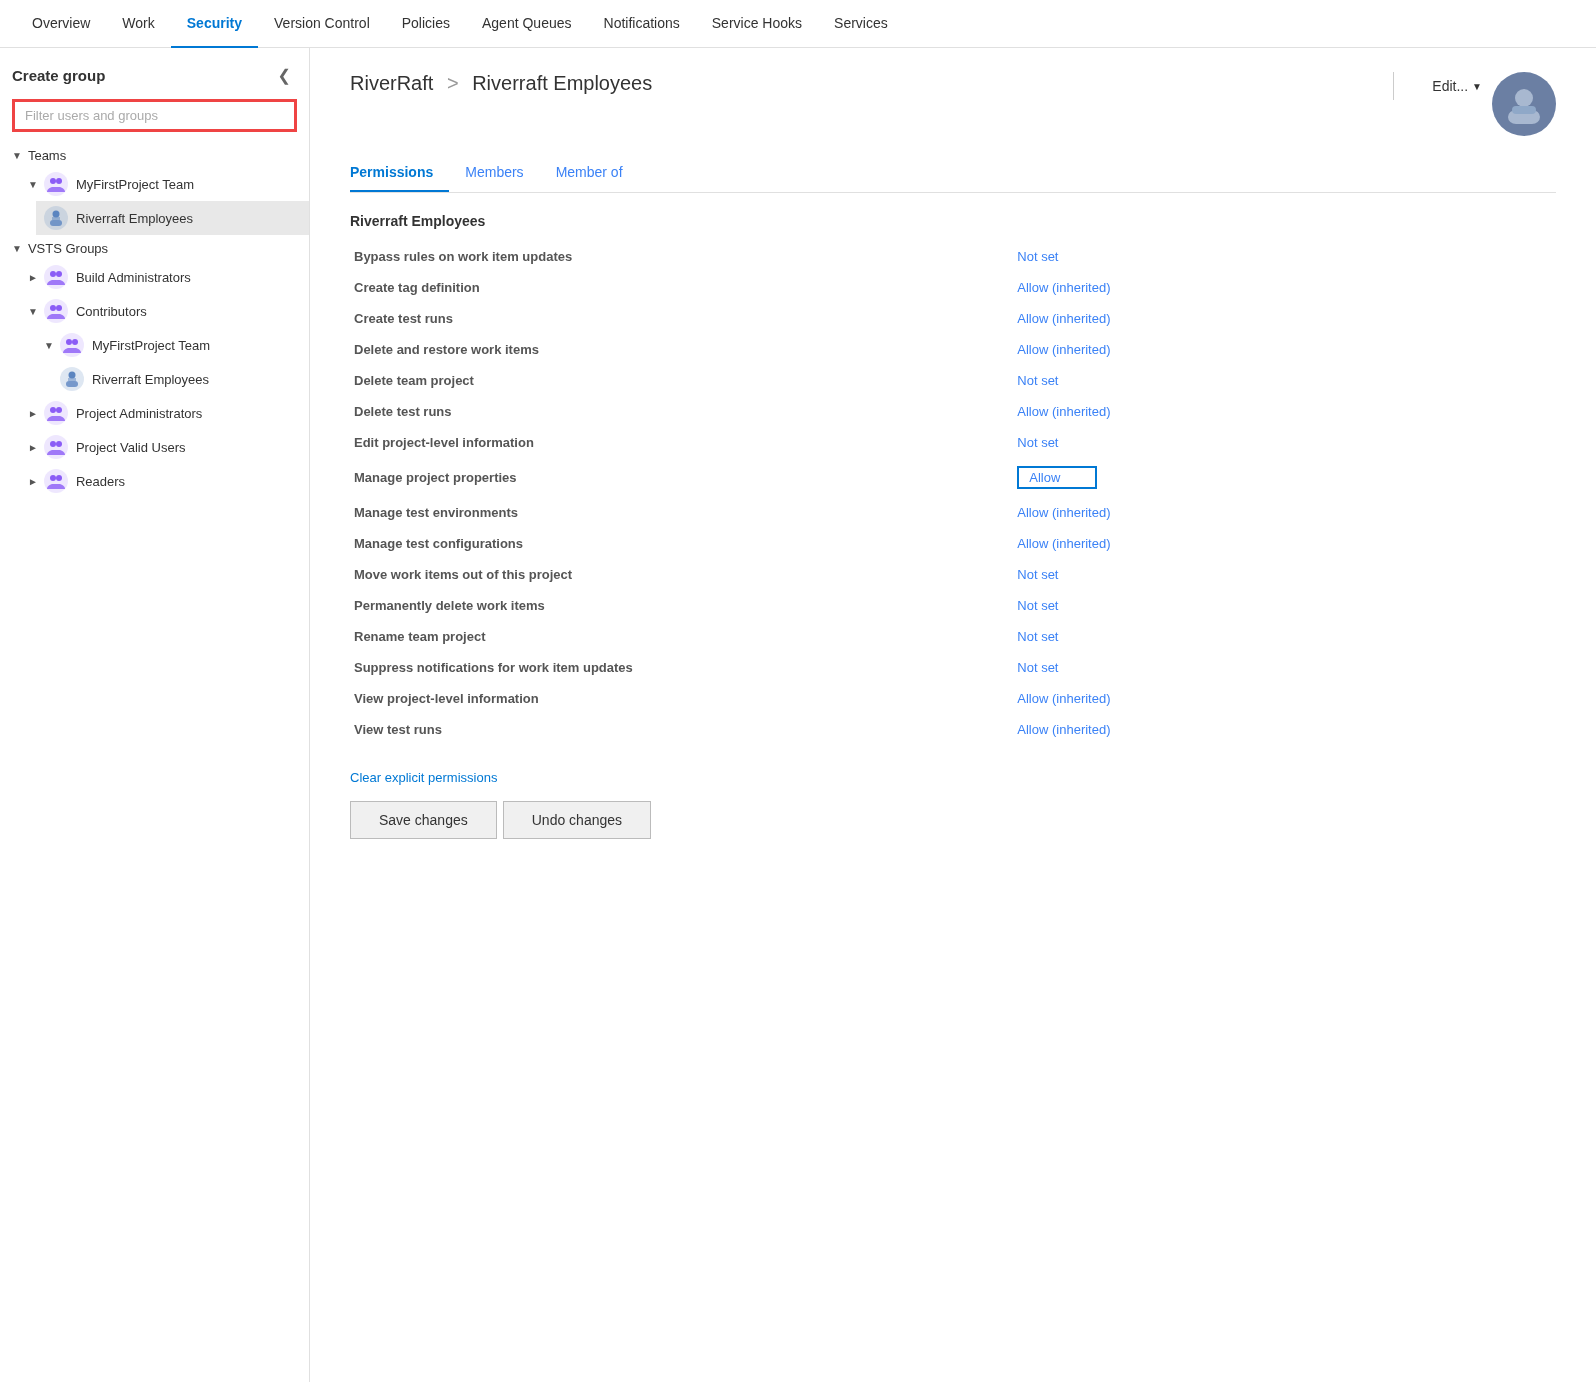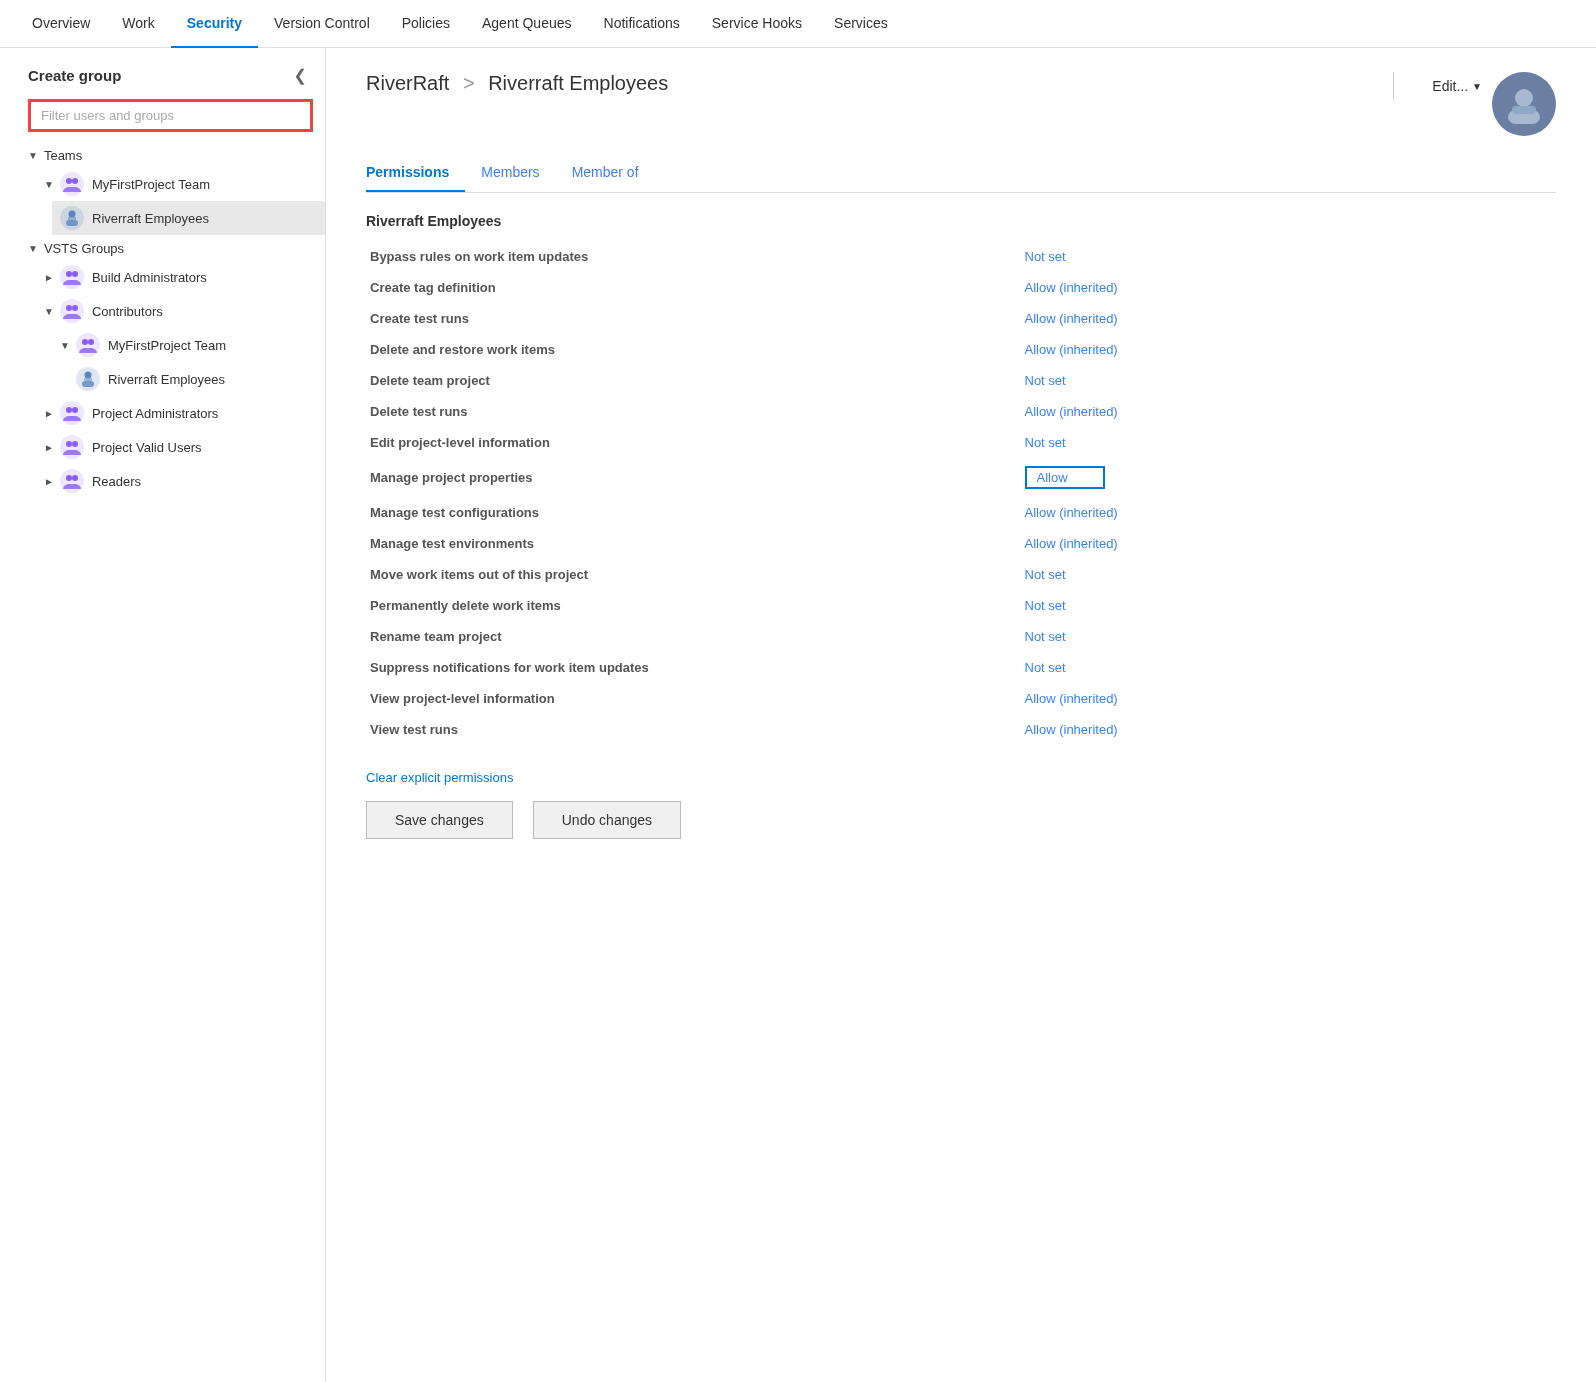--- a/index.html
+++ b/index.html
@@ -40,21 +40,20 @@
 
     
     .sidebar {
       width: 310px;
       min-width: 310px;
       border-right: 1px solid #e0e0e0;
       display: flex;
       flex-direction: column;
       background: #fff;
       overflow-y: auto;
-      margin-left: 16px;
     }
     .sidebar-header {
       display: flex;
       justify-content: space-between;
       align-items: center;
       padding: 16px 12px 8px 12px;
     }
     .sidebar-title {
       font-weight: 700;
       font-size: 15px;
@@ -225,21 +224,21 @@
     .clear-link {
       color: #0078d4;
       cursor: pointer;
       font-size: 13px;
       text-decoration: none;
       display: inline-block;
       margin-bottom: 16px;
     }
     .footer-buttons {
       display: flex;
-      gap: 20px;
+      gap: 6px;
     }
     .btn {
       padding: 10px 28px;
       font-size: 14px;
       cursor: pointer;
       border: 1px solid #bbb;
       background: #f0f0f0;
       color: #333;
       font-weight: 500;
     }
@@ -456,25 +455,25 @@
           </tr>
           <tr>
             <td>Edit project-level information</td>
             <td>Not set</td>
           </tr>
           <tr class="permission-highlighted">
             <td>Manage project properties</td>
             <td><span class="permission-value-box">Allow</span></td>
           </tr>
           <tr>
+            <td>Manage test environments</td>
+            <td>Allow (inherited)</td>
+          </tr>
+          <tr>
             <td>Manage test configurations</td>
-            <td>Allow (inherited)</td>
-          </tr>
-          <tr>
-            <td>Manage test environments</td>
             <td>Allow (inherited)</td>
           </tr>
           <tr>
             <td>Move work items out of this project</td>
             <td>Not set</td>
           </tr>
           <tr>
             <td>Permanently delete work items</td>
             <td>Not set</td>
           </tr>

